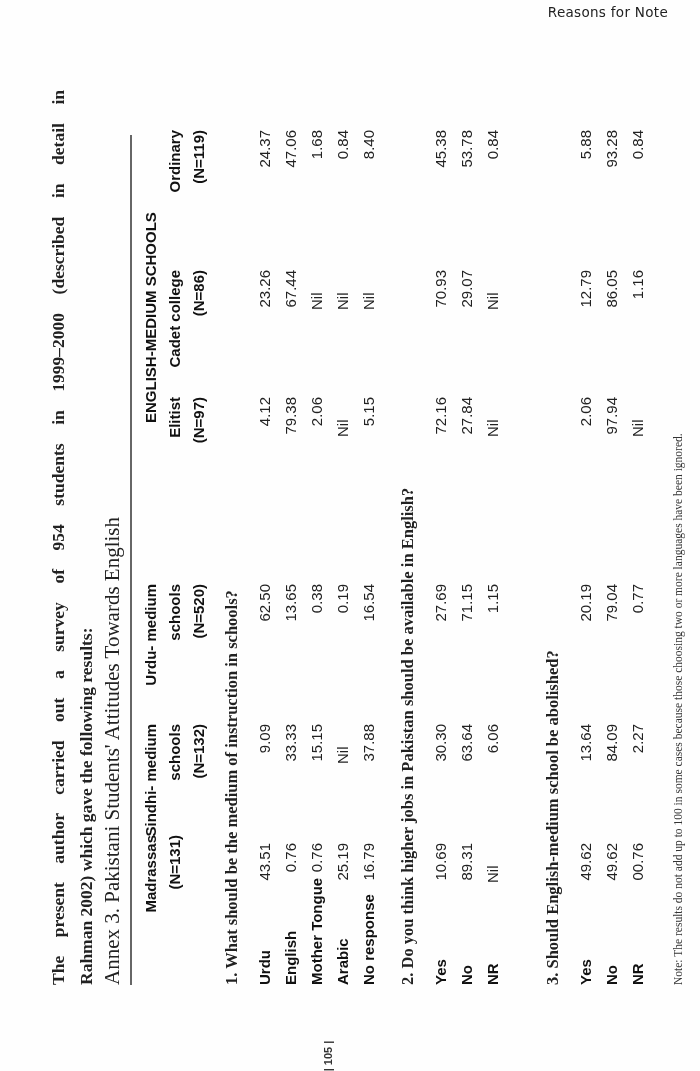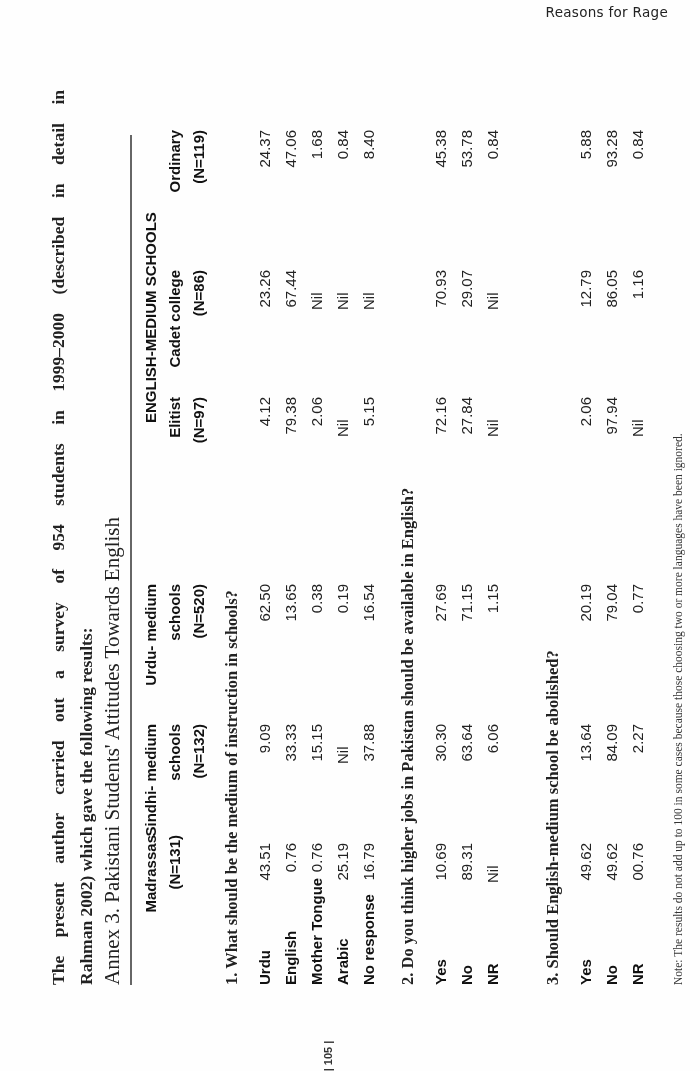--- a/index.html
+++ b/index.html
@@ -15,21 +15,21 @@
   .rule { position:absolute; height:2px; background:#666; }
   .hdr { font-size:15px; font-weight:bold; color:#111; }
   .q { font-size:16.5px; font-weight:bold; color:#222; }
   .lbl { font-size:15px; font-weight:bold; color:#111; }
   .num { font-size:15px; color:#222; }
   .note { font-size:11.5px; color:#333; }
 </style>
 </head>
 <body>
 
-<div class="running-head">Reasons for Rage</div>
+<div class="running-head">Reasons for Note</div>
 <div class="page-number">| 105 |</div>
 
 <div class="rot">
   <div class="abs serif intro" style="left:86px; top:48px; width:895px; text-align:justify; text-align-last:justify; word-spacing:3px;">The present author carried out a survey of 954 students in 1999–2000 (described in detail in</div>
   <div class="abs serif intro" style="left:86px; top:76px;">Rahman 2002) which gave the following results:</div>
   <div class="abs serif annex" style="left:86px; top:100px;">Annex 3. Pakistani Students' Attitudes Towards English</div>
   <div class="rule" style="left:86px; top:130px; width:850px;"></div>
 
   <div id="table">
       <div class="abs sans hdr" style="left:648px; top:142px;">ENGLISH-MEDIUM SCHOOLS</div>

